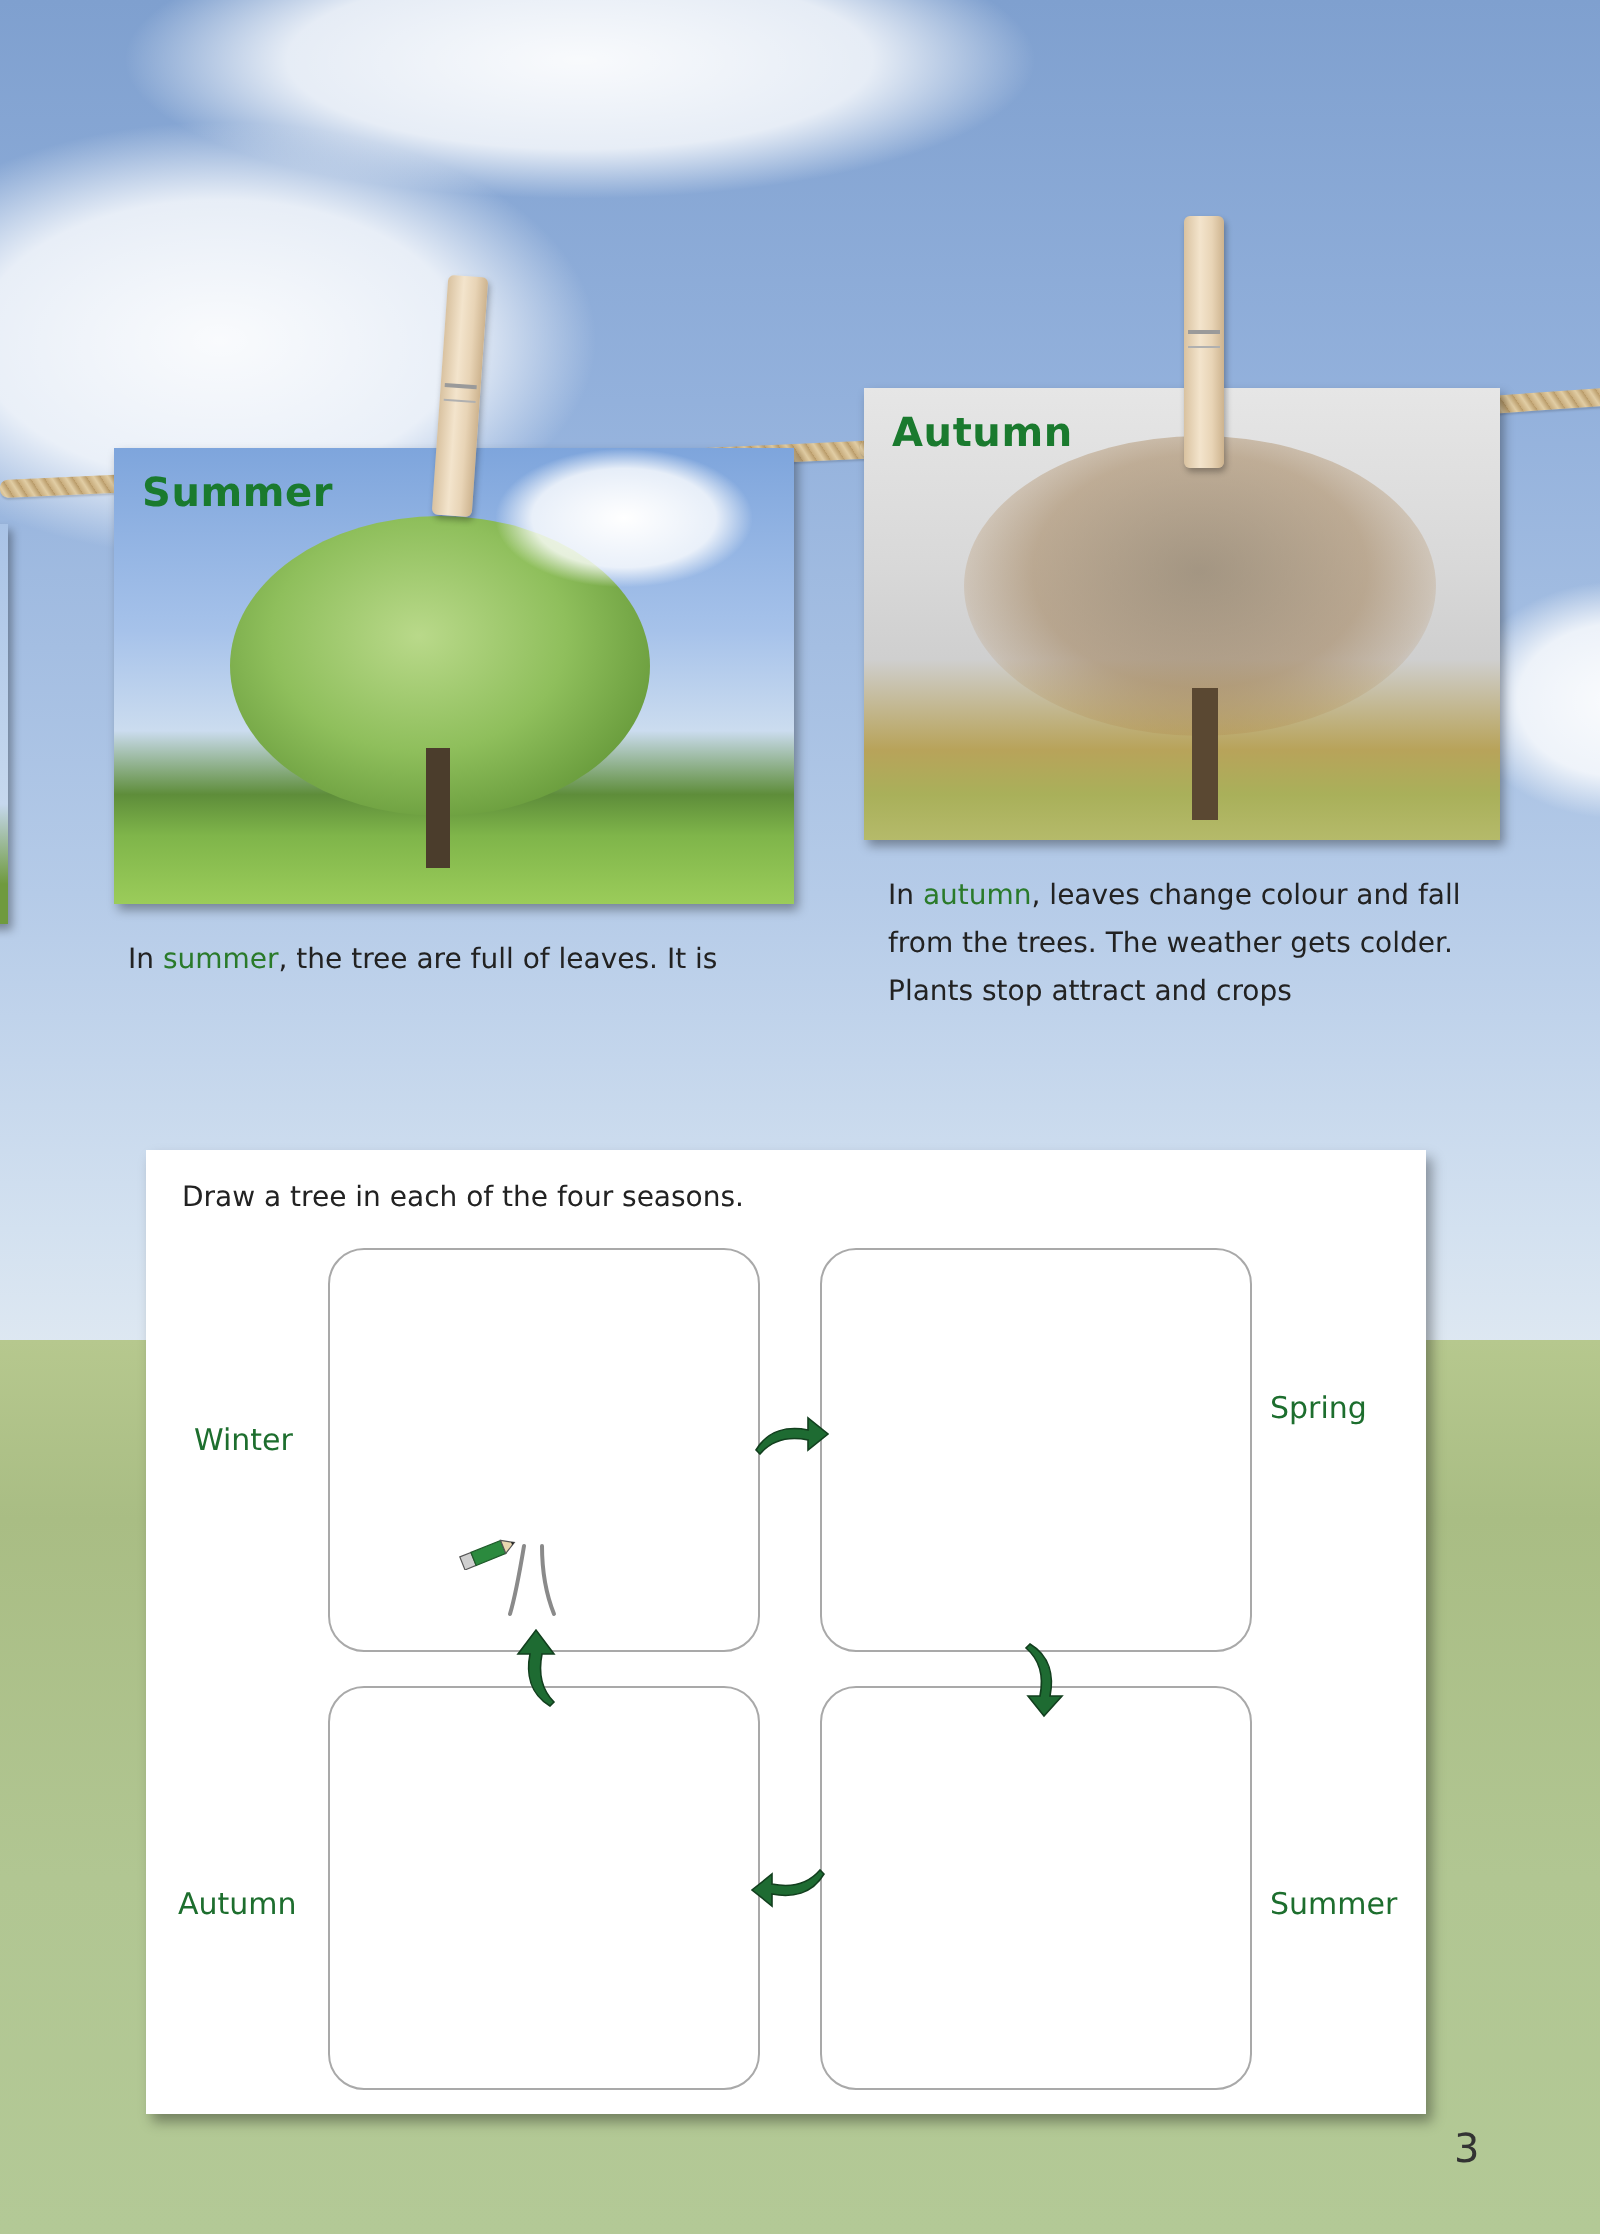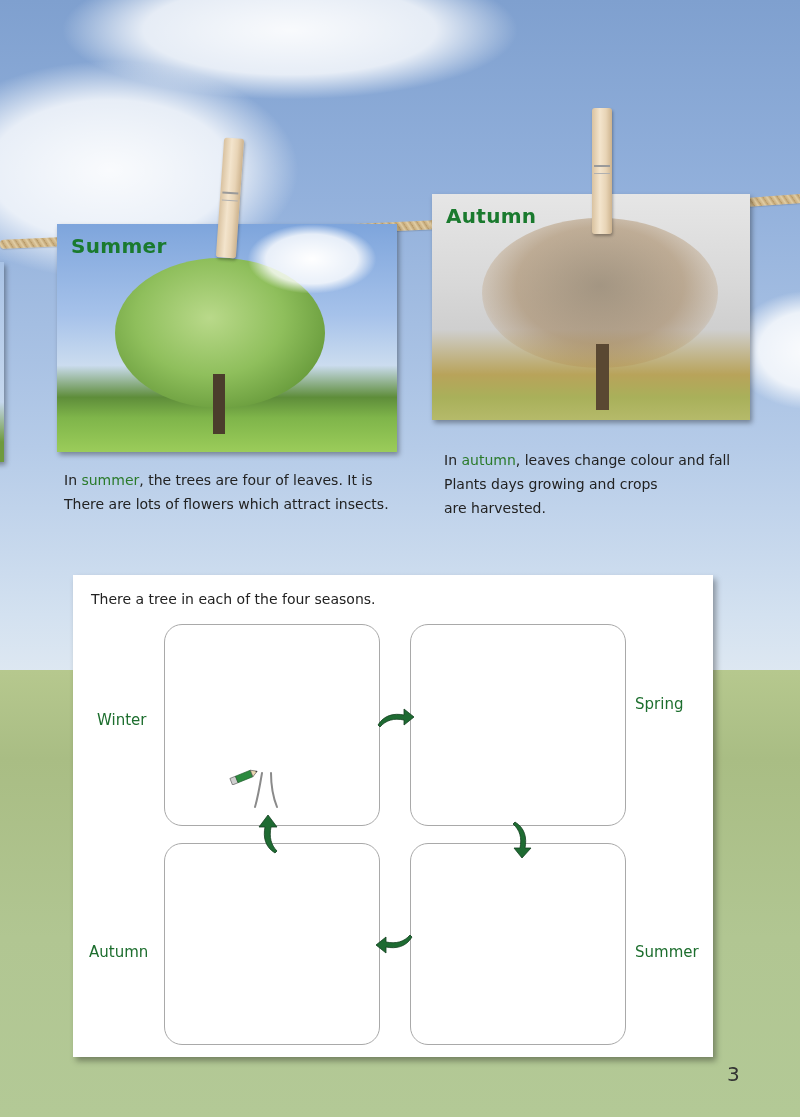--- a/index.html
+++ b/index.html
@@ -47,32 +47,31 @@
 <div class="peg" style="left:220px;top:138px;height:120px;transform:rotate(4deg);"></div>
 
 <div class="photo" style="left:432px;top:194px;width:318px;height:226px;background:linear-gradient(180deg,#e6e6e6 0%,#d8d8d8 40%,#cfcfcf 60%,#b8a35a 80%,#a9b05a 90%,#b5ba6a 100%);">
   <div style="position:absolute;left:50px;top:24px;width:236px;height:150px;border-radius:50%;background:radial-gradient(ellipse at 50% 45%,rgba(120,95,60,0.55) 0%,rgba(150,110,60,0.45) 50%,rgba(170,120,60,0.2) 70%,rgba(0,0,0,0) 78%);"></div>
   <div style="position:absolute;left:164px;top:150px;width:13px;height:66px;background:#5a4832;"></div>
   <div class="photo-title">Autumn</div>
 </div>
 <div class="peg" style="left:592px;top:108px;height:126px;"></div>
 
 <div class="caption" style="left:64px;top:468px;width:345px;">
-  <div><span>In </span><span class="hl">summer</span><span>, the trees are four of leaves.  It is</span></div>
-  <div>There are lots of flowers which attract insects.</div>
+  <div><span>In </span><span class="hl">summer</span><span>, the tree are full of leaves.  It is</span></div>
 </div>
 
-<div class="caption" style="left:444px;top:436px;width:345px;margin-top:12px;">
+<div class="caption" style="left:444px;top:436px;width:345px;">
   <div><span>In </span><span class="hl">autumn</span><span>, leaves change colour and fall</span></div>
-  <div>Plants days growing and crops</div>
-  <div>are harvested.</div>
+  <div>from the trees.  The weather gets colder.</div>
+  <div>Plants stop attract and crops</div>
 </div>
 
 <div class="sheet">
-  <div class="sheet-instr">There a tree in each of the four seasons.</div>
+  <div class="sheet-instr">Draw a tree in each of the four seasons.</div>
 
   <div class="box" style="left:91px;top:49px;"></div>
   <div class="box" style="left:337px;top:49px;"></div>
   <div class="box" style="left:91px;top:268px;"></div>
   <div class="box" style="left:337px;top:268px;"></div>
 
   <div class="season" style="left:24px;top:136px;">Winter</div>
   <div class="season" style="left:562px;top:120px;">Spring</div>
   <div class="season" style="left:562px;top:368px;">Summer</div>
   <div class="season" style="left:16px;top:368px;">Autumn</div>

